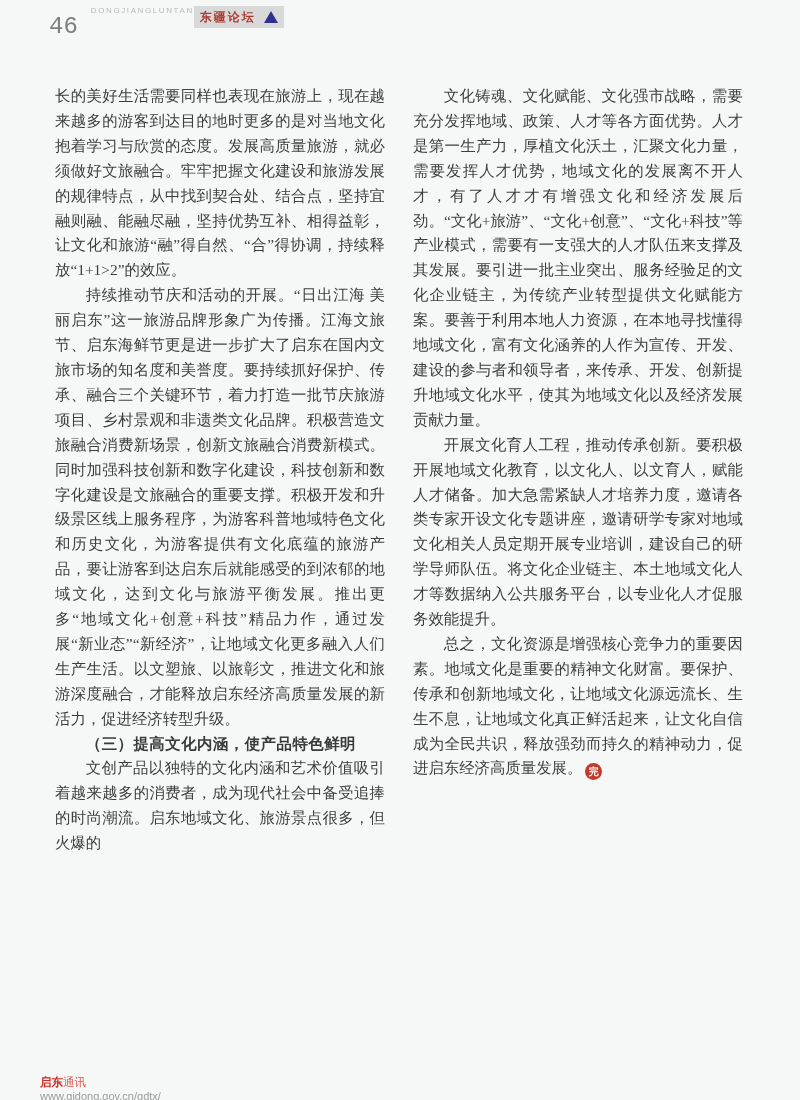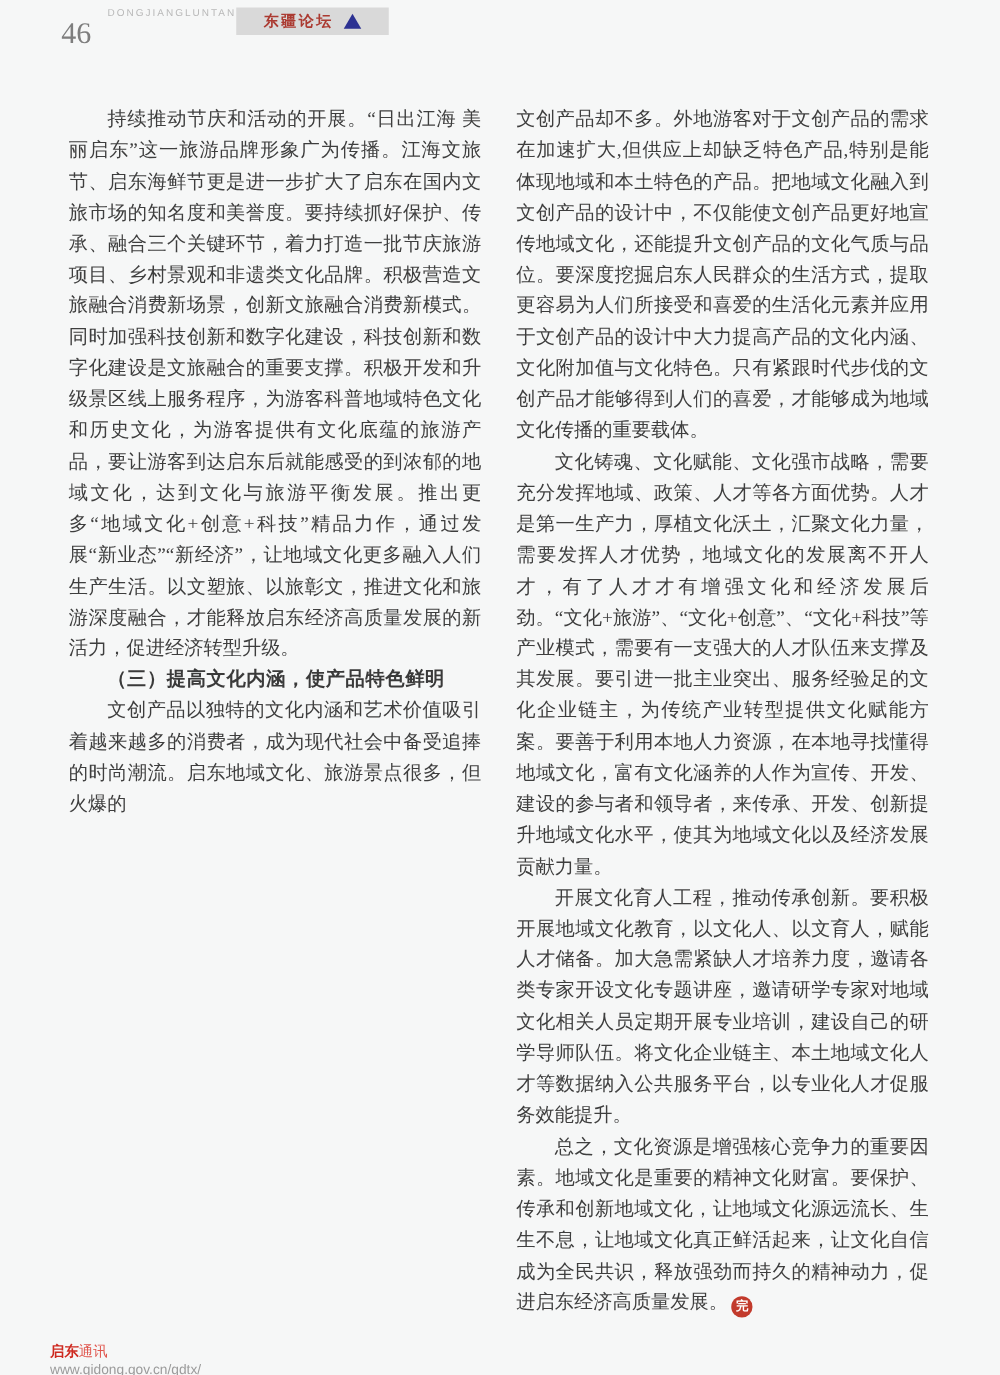--- a/index.html
+++ b/index.html
@@ -6,32 +6,32 @@
   body{
     width:800px;height:1100px;
     background:#f6f7f7;
     position:relative;
     overflow:hidden;
     font-family:"Liberation Serif","DejaVu Serif",serif;
   }
   
   .header{position:absolute;top:6px;left:49px;display:flex;align-items:flex-start;}
   .page-num{
-    font-family:Liberation Serif, serif;
+    font-family:Liberation Mono, monospace;
     font-size:24px;color:#7e7e7e;line-height:1;margin-top:9px;
   }
   .masthead{margin-left:11px;display:flex;flex-direction:row;}
   .masthead-latin{
     font-family:"Liberation Sans","DejaVu Sans",sans-serif;
     font-size:8px;letter-spacing:1.6px;color:#b9b9b9;margin-bottom:2px;padding-left:2px;
   }
   .masthead-box{
     width:78px;height:22px;background:#d9d9d9;
     display:flex;align-items:center;justify-content:space-between;
-    padding:0 22px;
+    padding:0 6px;
   }
   .masthead-name{
     font-size:12px;font-weight:bold;color:#ab3a31;letter-spacing:2px;line-height:1;
   }
   .masthead-triangle{
     width:0;height:0;
     border-left:7px solid transparent;border-right:7px solid transparent;
     border-bottom:12px solid #2c3192;
     margin-bottom:1px;
   }
@@ -75,26 +75,26 @@
     <div class="masthead-latin">DONGJIANGLUNTAN</div>
     <div class="masthead-box">
       <span class="masthead-name">东疆论坛</span>
       <span class="masthead-triangle"></span>
     </div>
   </div>
 </div>
 
 <div class="article">
   <div class="col">
+    <p class="cont">长的美好生活需要同样也表现在旅游上，现在越来越多的游客到达目的地时更多的是对当地文化抱着学习与欣赏的态度。发展高质量旅游，就必须做好文旅融合。牢牢把握文化建设和旅游发展的规律特点，从中找到契合处、结合点，坚持宜融则融、能融尽融，坚持优势互补、相得益彰，让文化和旅游“融”得自然、“合”得协调，持续释放“1+1&gt;2”的效应。</p>
     <p class="para">持续推动节庆和活动的开展。“日出江海 美丽启东”这一旅游品牌形象广为传播。江海文旅节、启东海鲜节更是进一步扩大了启东在国内文旅市场的知名度和美誉度。要持续抓好保护、传承、融合三个关键环节，着力打造一批节庆旅游项目、乡村景观和非遗类文化品牌。积极营造文旅融合消费新场景，创新文旅融合消费新模式。同时加强科技创新和数字化建设，科技创新和数字化建设是文旅融合的重要支撑。积极开发和升级景区线上服务程序，为游客科普地域特色文化和历史文化，为游客提供有文化底蕴的旅游产品，要让游客到达启东后就能感受的到浓郁的地域文化，达到文化与旅游平衡发展。推出更多“地域文化+创意+科技”精品力作，通过发展“新业态”“新经济”，让地域文化更多融入人们生产生活。以文塑旅、以旅彰文，推进文化和旅游深度融合，才能释放启东经济高质量发展的新活力，促进经济转型升级。</p>
     <h3 class="heading">（三）提高文化内涵，使产品特色鲜明</h3>
     <p class="para">文创产品以独特的文化内涵和艺术价值吸引着越来越多的消费者，成为现代社会中备受追捧的时尚潮流。启东地域文化、旅游景点很多，但火爆的</p>
   </div>
   <div class="col">
-    <p class="cont">文创产品却不多。外地游客对于文创产品的需求在加速扩大,但供应上却缺乏特色产品,特别是能体现地域和本土特色的产品。把地域文化融入到文创产品的设计中，不仅能使文创产品更好地宣传地域文化，还能提升文创产品的文化气质与品位。要深度挖掘启东人民群众的生活方式，提取更容易为人们所接受和喜爱的生活化元素并应用于文创产品的设计中大力提高产品的文化内涵、文化附加值与文化特色。只有紧跟时代步伐的文创产品才能够得到人们的喜爱，才能够成为地域文化传播的重要载体。</p>
     <p class="para">文化铸魂、文化赋能、文化强市战略，需要充分发挥地域、政策、人才等各方面优势。人才是第一生产力，厚植文化沃土，汇聚文化力量，需要发挥人才优势，地域文化的发展离不开人才，有了人才才有增强文化和经济发展后劲。“文化+旅游”、“文化+创意”、“文化+科技”等产业模式，需要有一支强大的人才队伍来支撑及其发展。要引进一批主业突出、服务经验足的文化企业链主，为传统产业转型提供文化赋能方案。要善于利用本地人力资源，在本地寻找懂得地域文化，富有文化涵养的人作为宣传、开发、建设的参与者和领导者，来传承、开发、创新提升地域文化水平，使其为地域文化以及经济发展贡献力量。</p>
     <p class="para">开展文化育人工程，推动传承创新。要积极开展地域文化教育，以文化人、以文育人，赋能人才储备。加大急需紧缺人才培养力度，邀请各类专家开设文化专题讲座，邀请研学专家对地域文化相关人员定期开展专业培训，建设自己的研学导师队伍。将文化企业链主、本土地域文化人才等数据纳入公共服务平台，以专业化人才促服务效能提升。</p>
     <p class="para"><span>总之，文化资源是增强核心竞争力的重要因素。地域文化是重要的精神文化财富。要保护、传承和创新地域文化，让地域文化源远流长、生生不息，让地域文化真正鲜活起来，让文化自信成为全民共识，释放强劲而持久的精神动力，促进启东经济高质量发展。</span><span class="seal"><span>完</span></span></p>
 
   </div>
 </div>
 
 <div class="footer">
   <div class="footer-brand">
     <span class="b1">启东</span><span class="b2">通讯</span>

